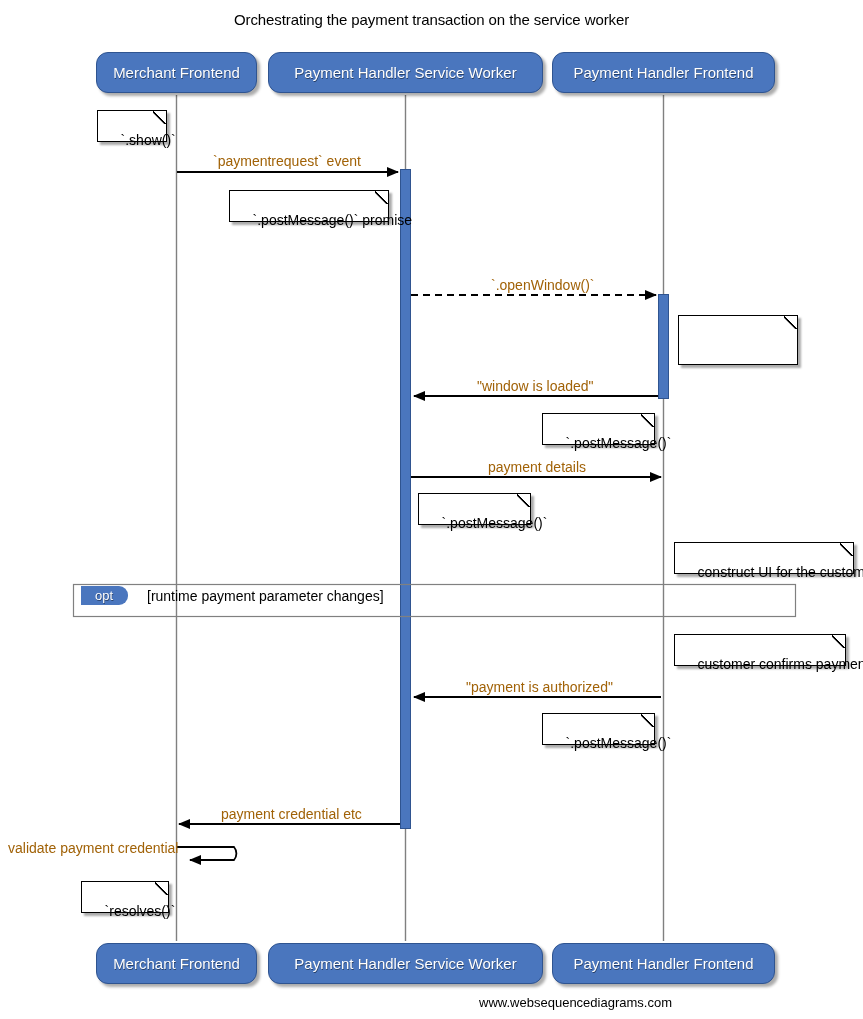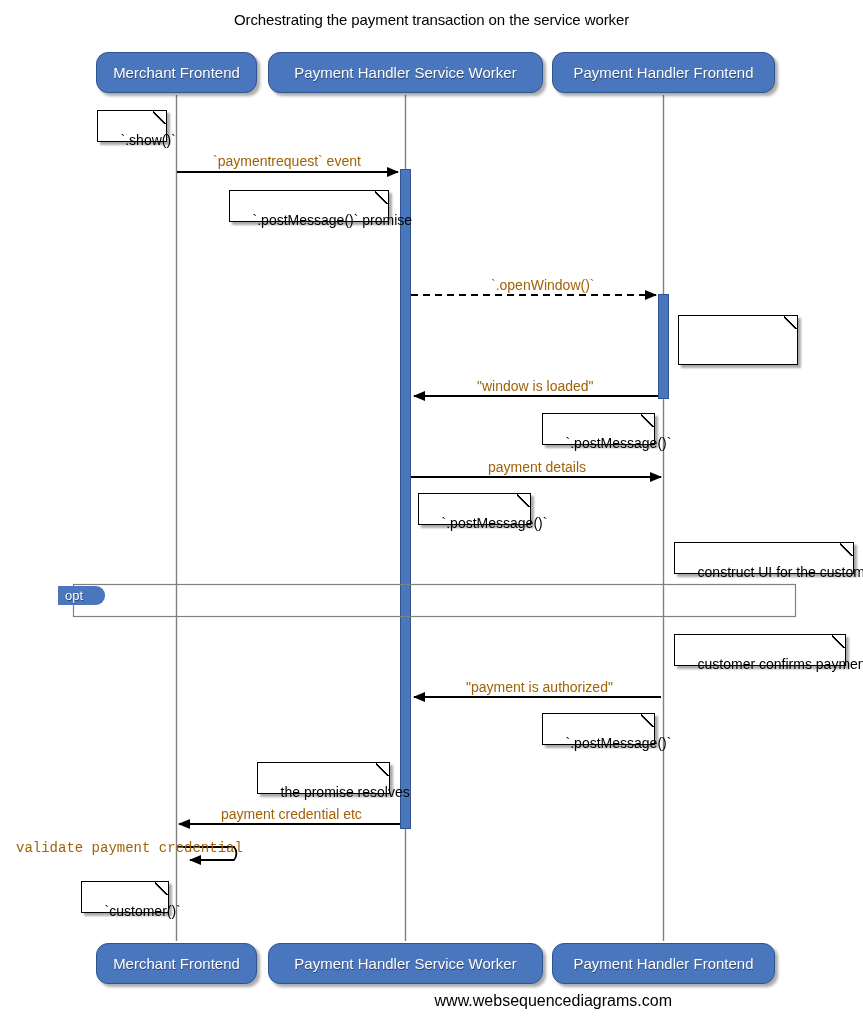--- a/index.html
+++ b/index.html
@@ -35,21 +35,21 @@
     text-align: center;
     font-size: 15px;
     font-family: "Liberation Sans", sans-serif;
     color: #000000;
     letter-spacing: -0.1px;
   }
   .footer-text {
     position: absolute;
     right: 10px;
     bottom: 9px;
-    font-size: 16px;
+    font-size: 13px;
     color: #000000;
     font-family: "Liberation Sans", sans-serif;
   }
   .participant-box {
     position: absolute;
     box-sizing: border-box;
     background: #4a76be;
     border: 1px solid #2f5490;
     border-radius: 12px;
     color: #ffffff;
@@ -173,21 +173,21 @@
   <div class="participant-box" style="left:552px; top:943px; width:223px; height:41px;">
     <span>Payment Handler Frontend</span>
   </div>
 
   <div class="msg-label" style="left:213px; top:153px;">`paymentrequest` event</div>
   <div class="msg-label" style="left:491px; top:277px;">`.openWindow()`</div>
   <div class="msg-label" style="left:477px; top:378px;">"window is loaded"</div>
   <div class="msg-label" style="left:488px; top:459px;">payment details</div>
   <div class="msg-label" style="left:466px; top:679px;">"payment is authorized"</div>
   <div class="msg-label" style="left:221px; top:806px;">payment credential etc</div>
-  <div class="msg-label" style="left:16px; top:840px;font-family:Liberation Mono, monospace;">validate payment credential</div>
+  <div class="msg-label" style="left:8px; top:840px;">validate payment credential</div>
 
   <div class="note-box" style="left:97px; top:110px; width:70px; height:32px;">
     <span>`.show()`</span>
     <span class="note-fold"></span>
   </div>
 
   <div class="note-box" style="left:229px; top:190px; width:160px; height:32px;">
     <span>`.postMessage()` promise</span>
     <span class="note-fold"></span>
   </div>
@@ -215,27 +215,24 @@
   <div class="note-box" style="left:674px; top:634px; width:172px; height:32px;">
     <span>customer confirms payment</span>
     <span class="note-fold"></span>
   </div>
 
   <div class="note-box" style="left:542px; top:713px; width:113px; height:32px;">
     <span>`.postMessage()`</span>
     <span class="note-fold"></span>
   </div>
 
-  <div class="note-box" style="left:257px; top:762px; width:133px; height:32px;">
-    <span>the promise resolves</span>
-    <span class="note-fold"></span>
-  </div>
 
   <div class="note-box" style="left:81px; top:881px; width:88px; height:32px;">
-    <span>`customer()`</span>
-    <span class="note-fold"></span>
-  </div>
-
-  <div class="frag-label" style="left:58px; top:586px; width:47px; height:19px;">opt</div>
+    <span>`resolves()`</span>
+    <span class="note-fold"></span>
+  </div>
+
+  <div class="frag-label" style="left:81px; top:586px; width:47px; height:19px;text-align:center;">opt</div>
+  <div class="frag-cond" style="left:147px; top:588px;">[runtime payment parameter changes]</div>
 
   <div class="footer-text">www.websequencediagrams.com</div>
 
 </div>
 
 </body></html>

